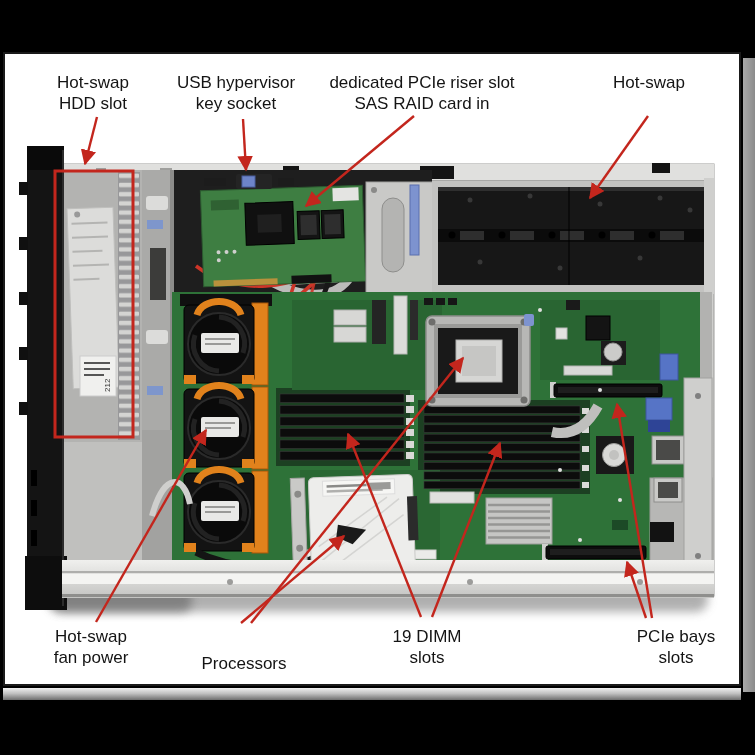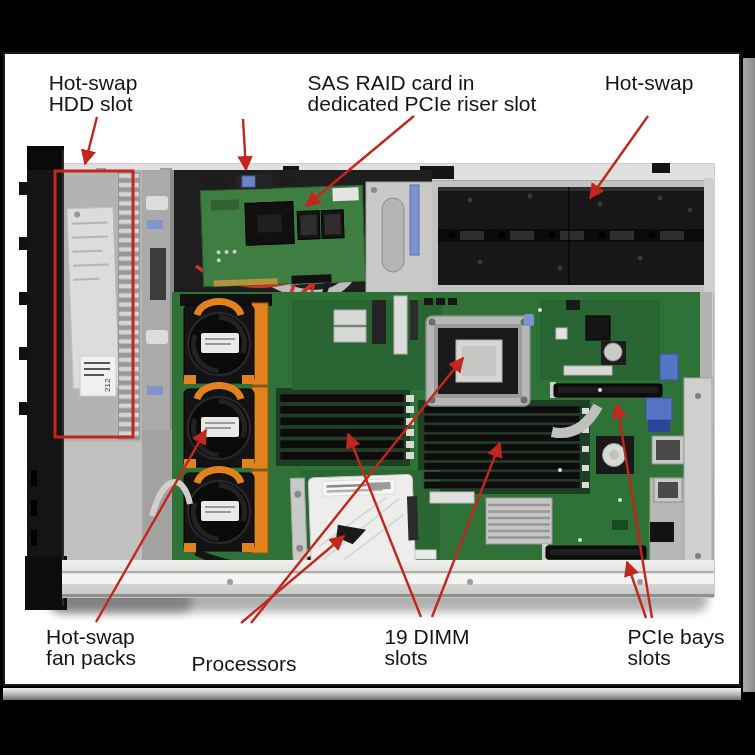--- a/index.html
+++ b/index.html
@@ -14,22 +14,22 @@
   body{background:var(--canvas_black);position:relative;
        font-family:"Liberation Sans","DejaVu Sans",sans-serif}
   .canvas{position:absolute;left:0;top:0;width:755px;height:755px}
   .figure{position:absolute;left:3px;top:52px;width:738px;height:634px;
           background:var(--figure_bg);border:2px solid var(--figure_border)}
   .shadow-right{position:absolute;left:743px;top:58px;width:12px;height:634px;
           background:linear-gradient(to right,#a9a9a9,#8b8b8b)}
   .shadow-bottom{position:absolute;left:3px;top:688px;width:738px;height:12px;
           background:linear-gradient(to bottom,#f0f0f0 0%,#c2c2c2 45%,#6f6f6f 100%)}
   svg.layer{position:absolute;left:0;top:0;width:755px;height:755px}
-  .lbl{position:absolute;transform:translateX(-50%);text-align:left;
-       color:var(--label_text);font-size:21px;line-height:21px;white-space:nowrap}
+  .lbl{position:absolute;transform:translateX(-50%);text-align:center;
+       color:var(--label_text);font-size:17px;line-height:21px;white-space:nowrap}
   .lbl span{display:block}
   .arrow{stroke:var(--arrow_red);stroke-width:2.4;fill:none}
   .arrowhead{fill:var(--arrow_red)}
   .redbox{stroke:var(--arrow_red);stroke-width:3;fill:none}
   .board{fill:var(--board_green)}
   .orange{fill:var(--fan_orange)}
   .orange-stroke{stroke:var(--fan_orange)}
   .redcable{stroke:var(--cable_red)}
   .dimm{fill:var(--dimm_slot);stroke:#383838;stroke-width:.6}
 </style>
@@ -405,30 +405,34 @@
     <line class="arrow" x1="421" y1="617" x2="348" y2="434" marker-end="url(#ah)"></line>
     <line class="arrow" x1="432" y1="617" x2="500" y2="443" marker-end="url(#ah)"></line>
     <line class="arrow" x1="646" y1="618" x2="627" y2="562" marker-end="url(#ah)"></line>
     <line class="arrow" x1="652" y1="618" x2="617" y2="404" marker-end="url(#ah)"></line>
   </svg>
 
   <div class="lbl" style="left:93px;top:72px">
     <span>Hot-swap</span>
     <span>HDD slot</span>
   </div>
+  <div class="lbl" style="left:236px;top:72px">
+    <span>USB hypervisor</span>
+    <span>key socket</span>
+  </div>
   <div class="lbl" style="left:422px;top:72px">
+    <span>dedicated PCIe riser slot</span>
     <span>SAS RAID card in</span>
-    <span>dedicated PCIe riser slot</span>
   </div>
   <div class="lbl" style="left:649px;top:72px">
     <span>Hot-swap</span>
   </div>
   <div class="lbl" style="left:91px;top:626px">
     <span>Hot-swap</span>
-    <span>fan packs</span>
+    <span>fan power</span>
   </div>
   <div class="lbl" style="left:244px;top:653px">
     <span>Processors</span>
   </div>
   <div class="lbl" style="left:427px;top:626px">
     <span>19 DIMM</span>
     <span>slots</span>
   </div>
   <div class="lbl" style="left:676px;top:626px">
     <span>PCIe bays</span>

